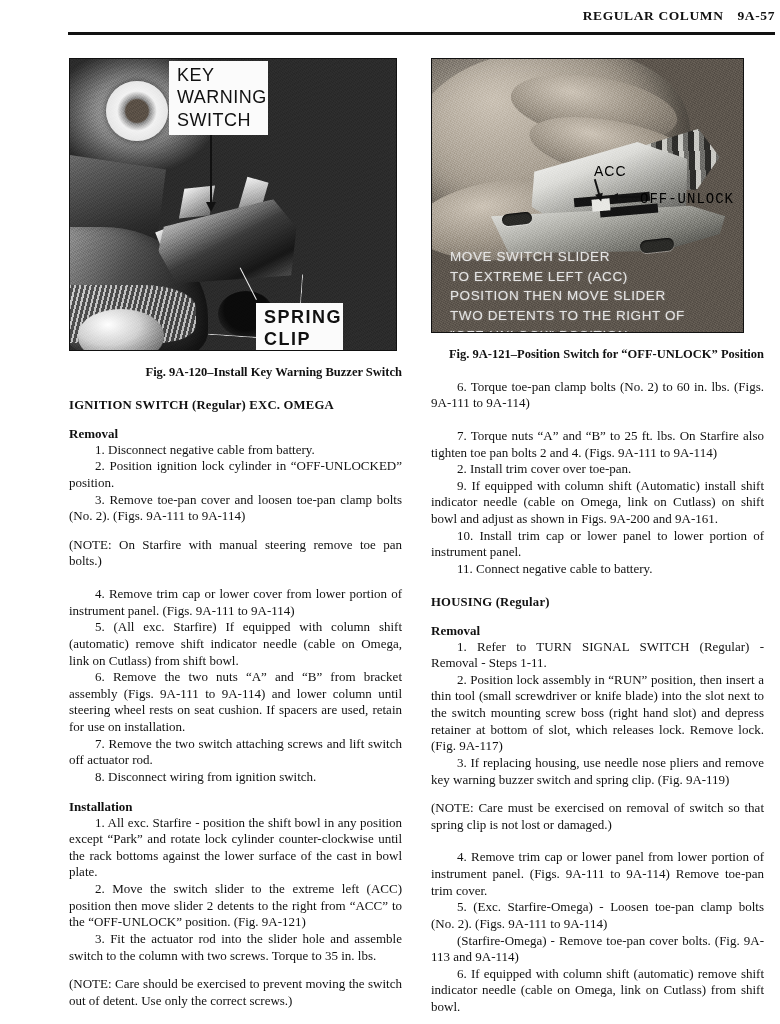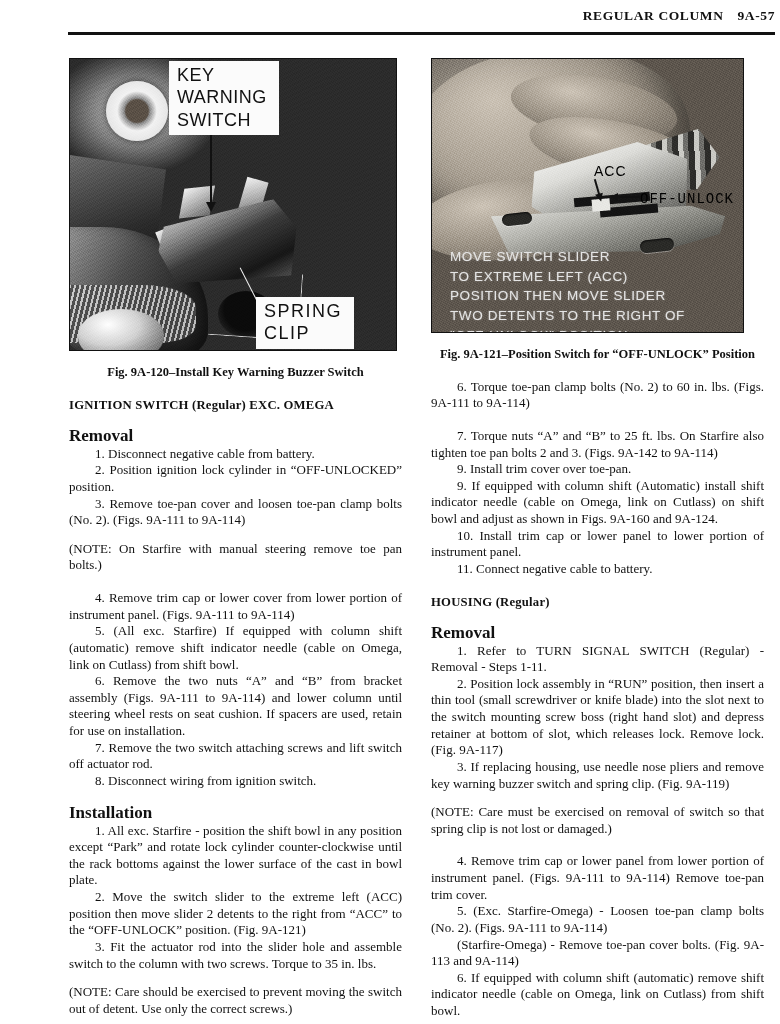--- a/index.html
+++ b/index.html
@@ -57,21 +57,21 @@
   .photo-frame {
     position: relative;
     border: 1.5px solid #111;
     overflow: hidden;
     background: #6d6d6d;
   }
   #figure-key-warning .photo-frame { width: 326px; height: 291px; }
   #figure-position-switch .photo-frame { width: 311px; height: 273px; }
 
   .fig-caption {
-    text-align: center;
+    text-align: right;
     font-family: "Liberation Serif", serif;
     font-weight: bold;
     font-size: 12.5px;
     margin-top: 14px;
     line-height: 1.25;
   }
 
   
   .ph1-bg {
     position: absolute; inset: 0;
@@ -149,31 +149,32 @@
   }
 
   .label-box {
     position: absolute;
     background: #fbfbfb;
     color: #111;
     font-family: "Liberation Sans", sans-serif;
     font-weight: 400;
     letter-spacing: 0.5px;
     line-height: 1.24;
-    padding: 3px 12px 4px 8px;
+    padding: 3px 1px 4px 8px;
     white-space: pre-line;
   }
   #label-key-warning-switch {
     left: 99px; top: 2px;
     font-size: 18px;
   }
   #label-spring-clip {
-    left: 186px; top: 238px;
+    left: 186px; top: 244px;
     font-size: 18px;
     letter-spacing: 1.5px;
+    font-weight: bold;
   }
   .leader-line { position: absolute; background: #f2f2f2; }
   #leader-key-warning {
     left: 140px; top: 72px; width: 2px; height: 72px;
     background: #111;
   }
   #leader-key-warning::after {
     content: "";
     position: absolute; left: -4px; bottom: -9px;
     border-left: 5px solid transparent;
@@ -316,21 +317,21 @@
   .sec-head {
     font-family: "Liberation Serif", serif;
     font-weight: bold;
     font-size: 12.7px;
     letter-spacing: 0.2px;
     margin: 17px 0 0 0;
   }
   .sub-head {
     font-family: "Liberation Serif", serif;
     font-weight: bold;
-    font-size: 17px;
+    font-size: 13px;
     margin: 13px 0 0 0;
   }
   p.body {
     font-family: "Liberation Serif", serif;
     font-size: 13px;
     line-height: 1.28;
     margin: 0;
     text-align: justify;
     text-indent: 26px;
     hyphens: none;
@@ -430,23 +431,23 @@
       <div id="photo2-instruction">MOVE SWITCH SLIDER
 TO EXTREME LEFT (ACC)
 POSITION THEN MOVE SLIDER
 TWO DETENTS TO THE RIGHT OF
 "OFF-UNLOCK" POSITION</div>
     </div>
     <figcaption class="fig-caption">Fig. 9A-121–Position Switch for “OFF-UNLOCK” Position</figcaption>
   </figure>
 
   <p class="body gap">6. Torque toe-pan clamp bolts (No. 2) to 60 in. lbs. (Figs. 9A-111 to 9A-114)</p>
-  <p class="body gap">7. Torque nuts “A” and “B” to 25 ft. lbs. On Starfire also tighten toe pan bolts 2 and 3. (Figs. 9A-142 to 9A-114)</p>
-  <p class="body">9. Install trim cover over toe-pan.</p>
-  <p class="body">9. If equipped with column shift (Automatic) install shift indicator needle (cable on Omega, link on Cutlass) on shift bowl and adjust as shown in Figs. 9A-160 and 9A-124.</p>
+  <p class="body gap">7. Torque nuts “A” and “B” to 25 ft. lbs. On Starfire also tighten toe pan bolts 2 and 4. (Figs. 9A-111 to 9A-114)</p>
+  <p class="body">2. Install trim cover over toe-pan.</p>
+  <p class="body">9. If equipped with column shift (Automatic) install shift indicator needle (cable on Omega, link on Cutlass) on shift bowl and adjust as shown in Figs. 9A-200 and 9A-161.</p>
   <p class="body">10. Install trim cap or lower panel to lower portion of instrument panel.</p>
   <p class="body">11. Connect negative cable to battery.</p>
 
   <h2 class="sec-head">HOUSING (Regular)</h2>
   <h3 class="sub-head">Removal</h3>
   <p class="body first-after-head">1. Refer to TURN SIGNAL SWITCH (Regular) - Removal - Steps 1-11.</p>
   <p class="body">2. Position lock assembly in “RUN” position, then insert a thin tool (small screwdriver or knife blade) into the slot next to the switch mounting screw boss (right hand slot) and depress retainer at bottom of slot, which releases lock. Remove lock. (Fig. 9A-117)</p>
   <p class="body">3. If replacing housing, use needle nose pliers and remove key warning buzzer switch and spring clip. (Fig. 9A-119)</p>
   <p class="body note">(NOTE: Care must be exercised on removal of switch so that spring clip is not lost or damaged.)</p>
   <p class="body gap">4. Remove trim cap or lower panel from lower portion of instrument panel. (Figs. 9A-111 to 9A-114) Remove toe-pan trim cover.</p>

